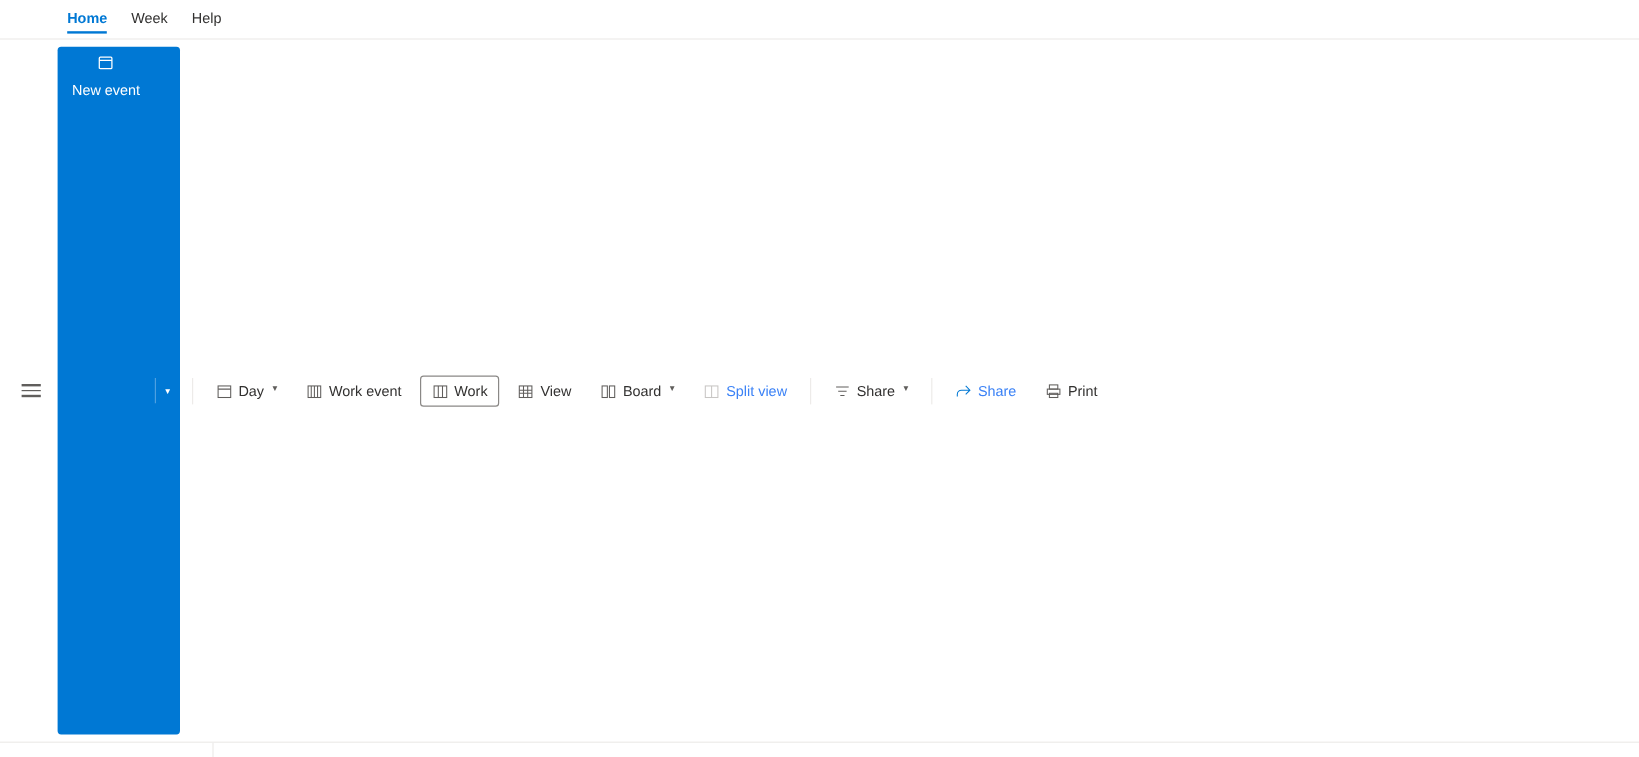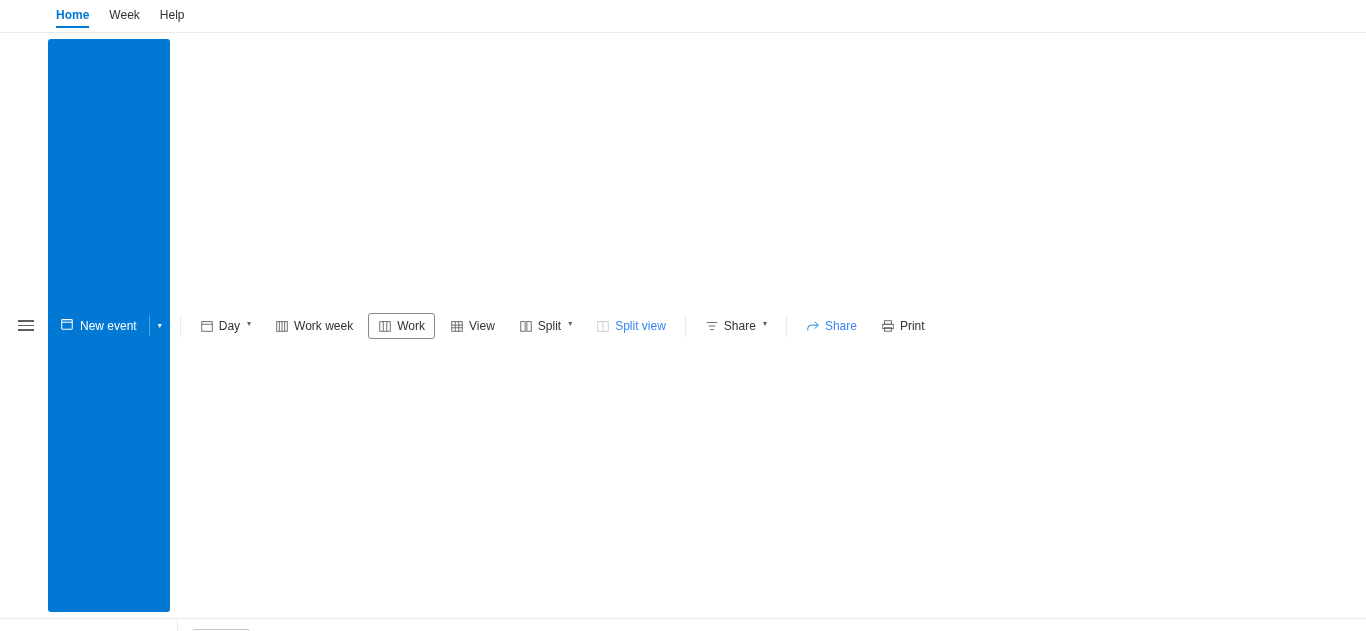--- a/index.html
+++ b/index.html
@@ -14,21 +14,21 @@
 .btn-new .main { display: flex; align-items: center; gap: 6px; padding: 6px 12px; cursor: pointer; }
 .btn-new .chev { padding: 6px 8px; border-left: 1px solid rgba(255,255,255,0.3); cursor: pointer; font-size: 8px; }
 .divider { width: 1px; height: 22px; background: #edebe9; margin: 0 4px; }
 .view-btn { display: flex; align-items: flex-start; gap: 5px; padding: 5px 9px; cursor: pointer; border-radius: 3px; color: #323130; }
 .view-btn.selected { border: 1px solid #8a8886; }
 .view-btn.disabled { color: #3b82f6; }
 .view-btn .icon { width: 14px; height: 14px; display: inline-flex; align-items: center; justify-content: center; }
 .chev-small { font-size: 8px; color: #605e5c; margin-left: 2px; }
 .link-btn { color: #3b82f6; }
 
-.main { display: flex; height: calc(100vh - 58px); }
+.main { display: flex; height: calc(100vh - 58px); flex-direction: column; }
 .sidebar { width: 178px; border-right: 1px solid #edebe9; padding: 12px 10px; }
 
 .calendar { flex: 1; display: flex; flex-direction: column; overflow: hidden; }
 .cal-header-row { display: flex; align-items: center; padding: 10px 14px 8px 14px; gap: 14px; }
 .today-btn { border: 1px solid #c8c6c4; border-radius: 3px; padding: 5px 12px; cursor: pointer; font-size: 12px; }
 
 .icon svg { width: 14px; height: 14px; }
 </style>
 </head>
 <body>
@@ -68,21 +68,21 @@
     </div>
   <div class="view-btn">
       <span class="icon">
         <svg viewBox="0 0 16 16" fill="none" stroke="#605e5c">
           <rect x="2" y="3" width="12" height="11"></rect>
           <line x1="5" y1="3" x2="5" y2="14"></line>
           <line x1="8" y1="3" x2="8" y2="14"></line>
           <line x1="11" y1="3" x2="11" y2="14"></line>
         </svg>
       </span>
-      <span>Work week</span>
+      <span>Work event</span>
     </div>
   <div class="view-btn selected">
       <span class="icon">
         <svg viewBox="0 0 16 16" fill="none" stroke="#605e5c">
           <rect x="2" y="3" width="12" height="11"></rect>
           <line x1="6" y1="3" x2="6" y2="14"></line>
           <line x1="10" y1="3" x2="10" y2="14"></line>
         </svg>
       </span>
       <span>Work</span>
@@ -99,21 +99,21 @@
       </span>
       <span>View</span>
     </div>
   <div class="view-btn">
       <span class="icon">
         <svg viewBox="0 0 16 16" fill="none" stroke="#605e5c">
           <rect x="2" y="3" width="5" height="11"></rect>
           <rect x="9" y="3" width="5" height="11"></rect>
         </svg>
       </span>
-      <span>Split</span>
+      <span>Board</span>
       <span class="chev-small">▾</span>
     </div>
   <div class="view-btn disabled">
       <span class="icon">
         <svg viewBox="0 0 16 16" fill="none" stroke="#c8c6c4">
           <rect x="2" y="3" width="12" height="11"></rect>
           <line x1="8" y1="3" x2="8" y2="14"></line>
         </svg>
       </span>
       <span>Split view</span>

